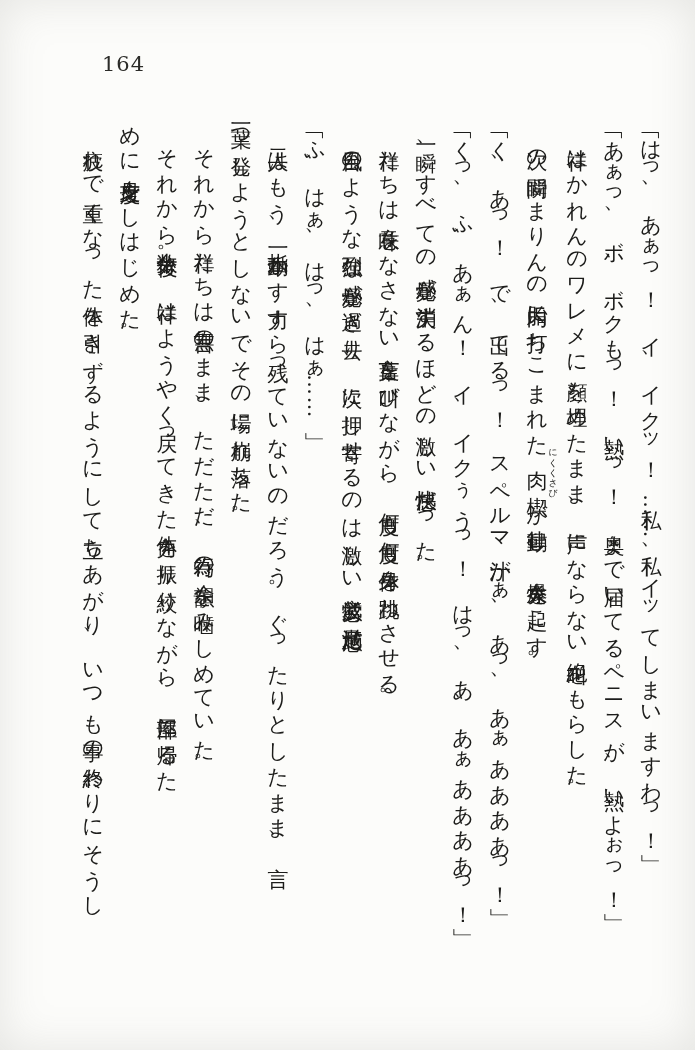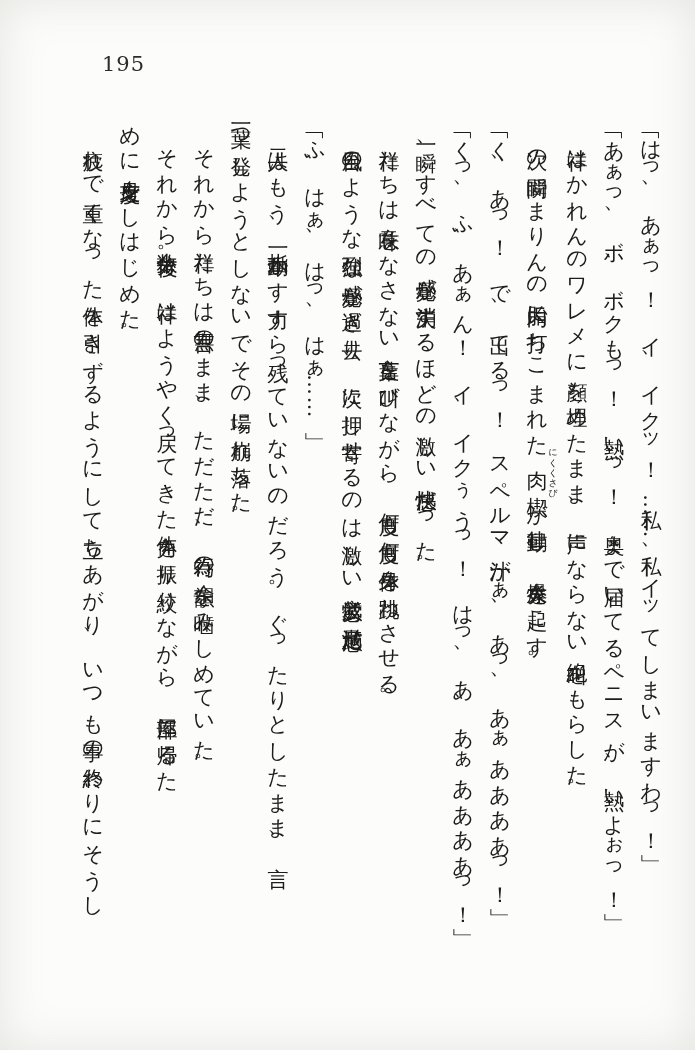--- a/index.html
+++ b/index.html
@@ -51,21 +51,21 @@
     font-size: 9px;
     letter-spacing: 0;
     color: #1c1c1a;
   }
 </style>
 </head>
 <body>
 
 <div class="page">
 
-  <div class="page-number">195</div>
+  <div class="page-number">164</div>
 
   <div class="text-block">
 
     <p class="dialogue"><span>「はっ、あぁっ！　イ、イクッ！　私……私、イッてしまいますわっ！」</span></p>
 
     <p class="dialogue"><span>「あぁっ、ボ、ボクもっ！　熱いっ！　奥まで届いてるペニスが、熱いよぉっ！」</span></p>
 
     <p class="narrative"><span>祥はかれんのワレメに顔を埋めたまま、声にならない絶叫をもらした。</span></p>
 
     <p class="narrative"><span>次の瞬間、まりんの胎内に打ちこまれた</span><ruby><span>肉楔</span><rt>にくくさび</rt></ruby><span>が律動し、大爆発を起こす。</span></p>

